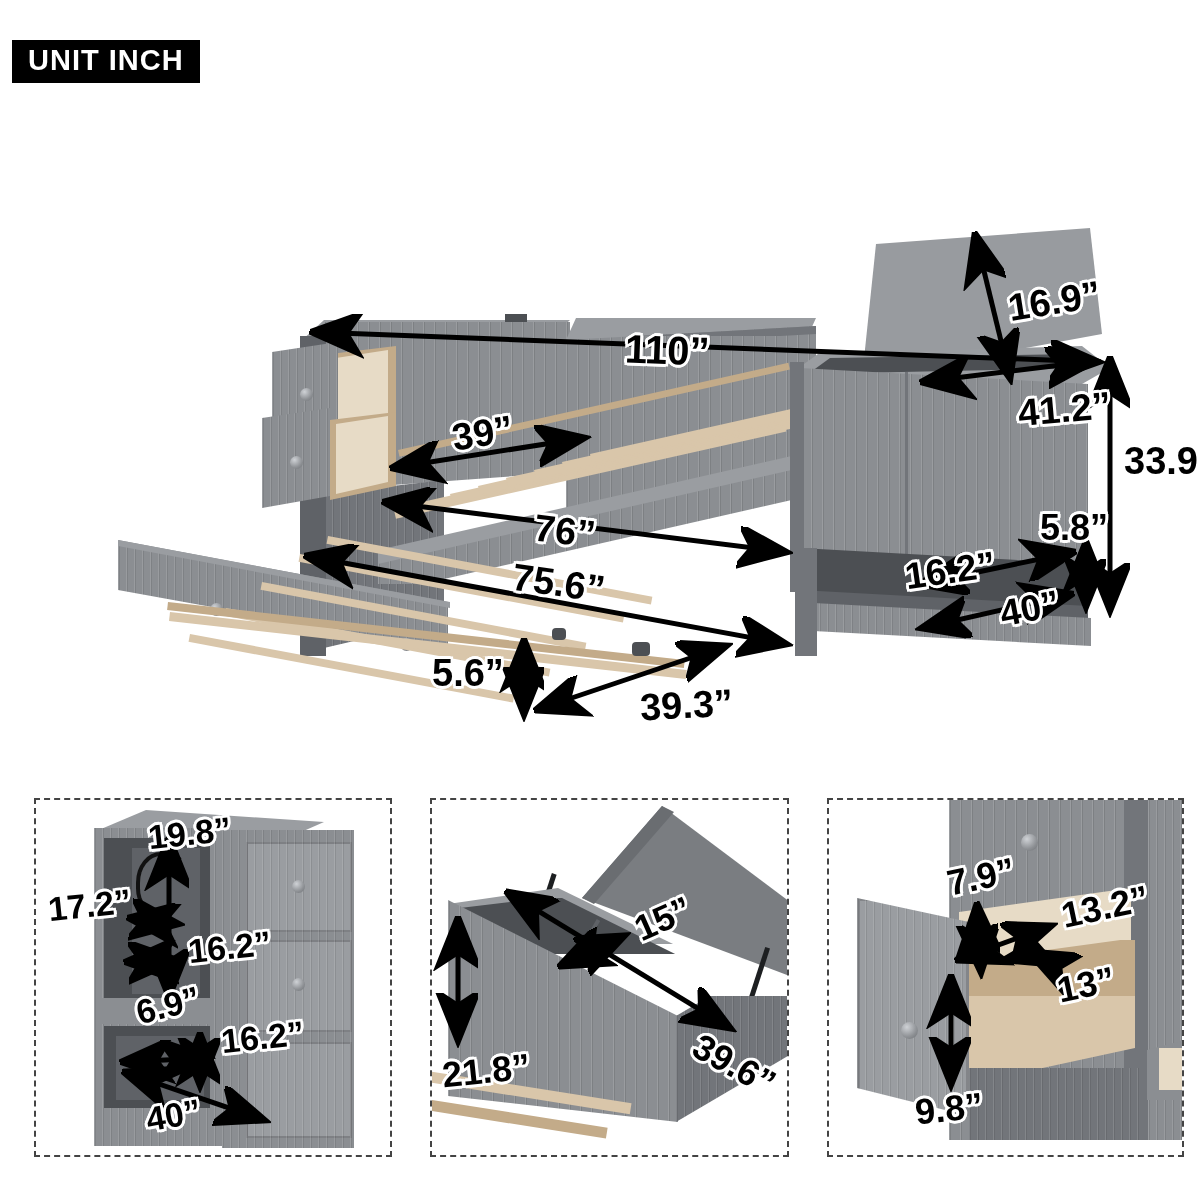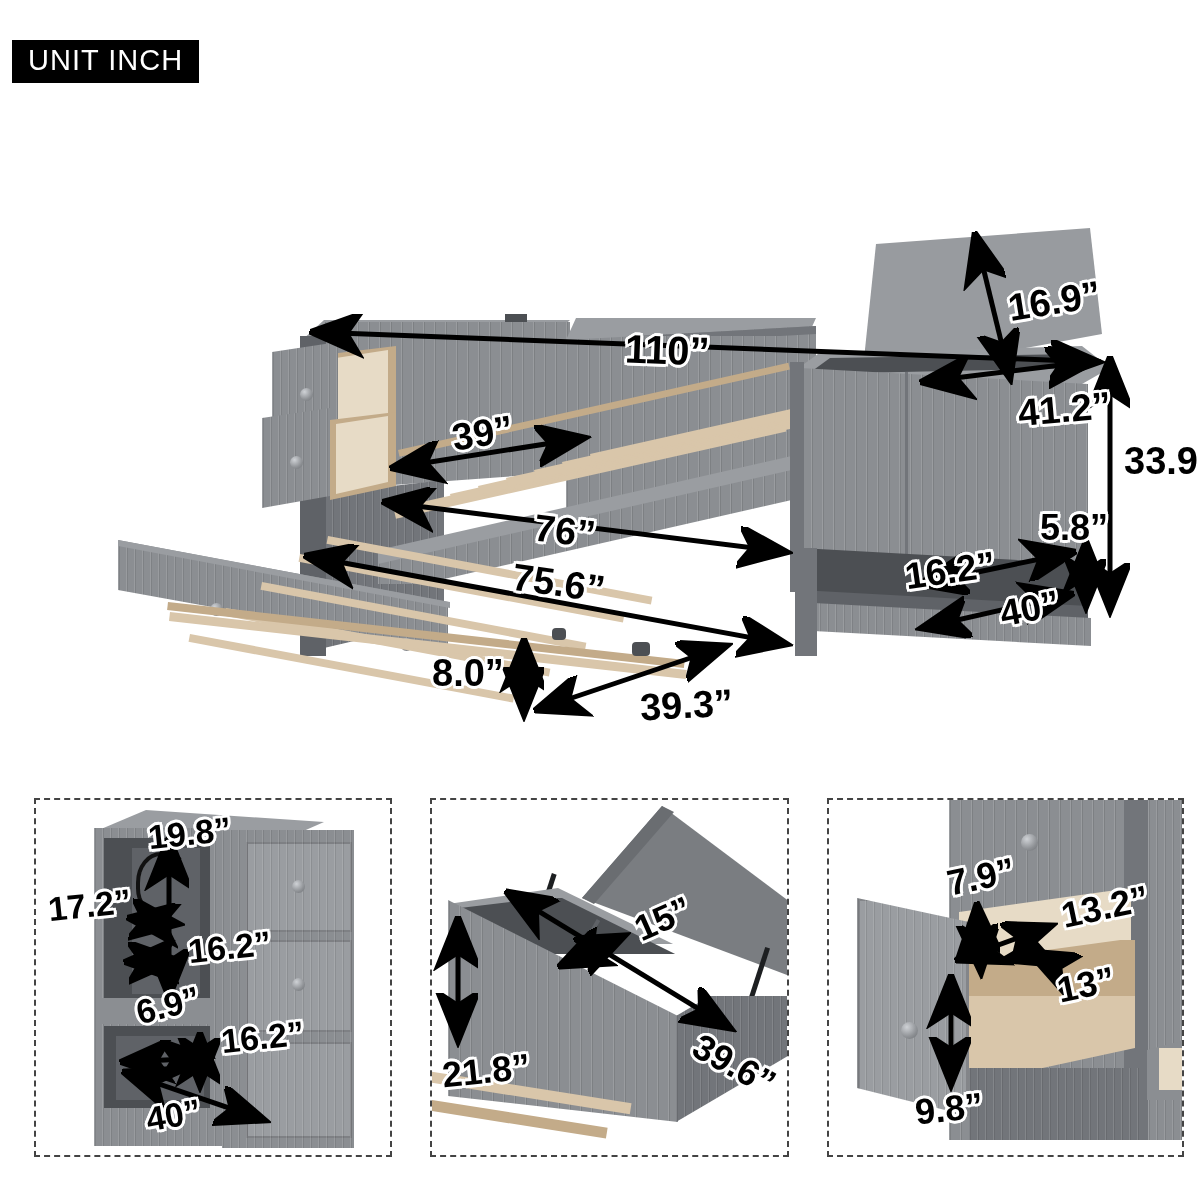--- a/index.html
+++ b/index.html
@@ -1,21 +1,21 @@
 <!DOCTYPE html>
 <html><head>
 <meta charset="utf-8">
 <style>
   html,body{margin:0;padding:0;background:#ffffff;}
   body{width:1200px;height:1200px;position:relative;overflow:hidden;
        font-family:"Liberation Sans",sans-serif;}
 
   
   #unit-badge{position:absolute;left:12px;top:40px;background:#000;color:#fff;
-    font-weight:normal;font-size:29px;letter-spacing:1px;padding:6px 16px 8px 16px;
+    font-weight:bold;font-size:29px;letter-spacing:1px;padding:6px 16px 8px 16px;
     line-height:1;}
 
   
   .stage{position:absolute;overflow:hidden;}
   #main-stage{left:0;top:150px;width:1200px;height:620px;}
   .detail-panel{position:absolute;top:798px;height:355px;
     border:2px dashed #444;background:#fff;overflow:hidden;}
   #panel-storage-cabinet{left:34px;width:354px;}
   #panel-storage-bench{left:430px;width:355px;}
   #panel-drawer{left:827px;width:353px;}
@@ -239,21 +239,21 @@
   <div class="dim halo" style="left:534px;top:360px;font-size:38px;transform:rotate(7deg);">76”</div>
 
   <div class="dim halo" style="left:1040px;top:357px;font-size:36px;">5.8”</div>
 
   <div class="dim halo" style="left:905px;top:400px;font-size:37px;transform:rotate(-8deg);">16.2”</div>
 
   <div class="dim halo" style="left:1000px;top:438px;font-size:37px;transform:rotate(-11deg);">40”</div>
 
   <div class="dim halo" style="left:512px;top:412px;font-size:38px;transform:rotate(8deg);">75.6”</div>
 
-  <div class="dim halo" style="left:432px;top:502px;font-size:38px;">8.0”</div>
+  <div class="dim halo" style="left:432px;top:502px;font-size:38px;">5.6”</div>
 
   <div class="dim halo" style="left:640px;top:534px;font-size:38px;transform:rotate(-3deg);">39.3”</div>
 </div>
 
 <div class="detail-panel" id="panel-storage-cabinet">
 
   <div class="pz panelface lt" style="left:58px;top:10px;width:230px;height:34px;
               clip-path:polygon(0 22px,52px 0,230px 12px,180px 34px);"></div>
   <div class="pz panelface" style="left:58px;top:28px;width:130px;height:318px;">
     <div class="grooves fine"></div>

